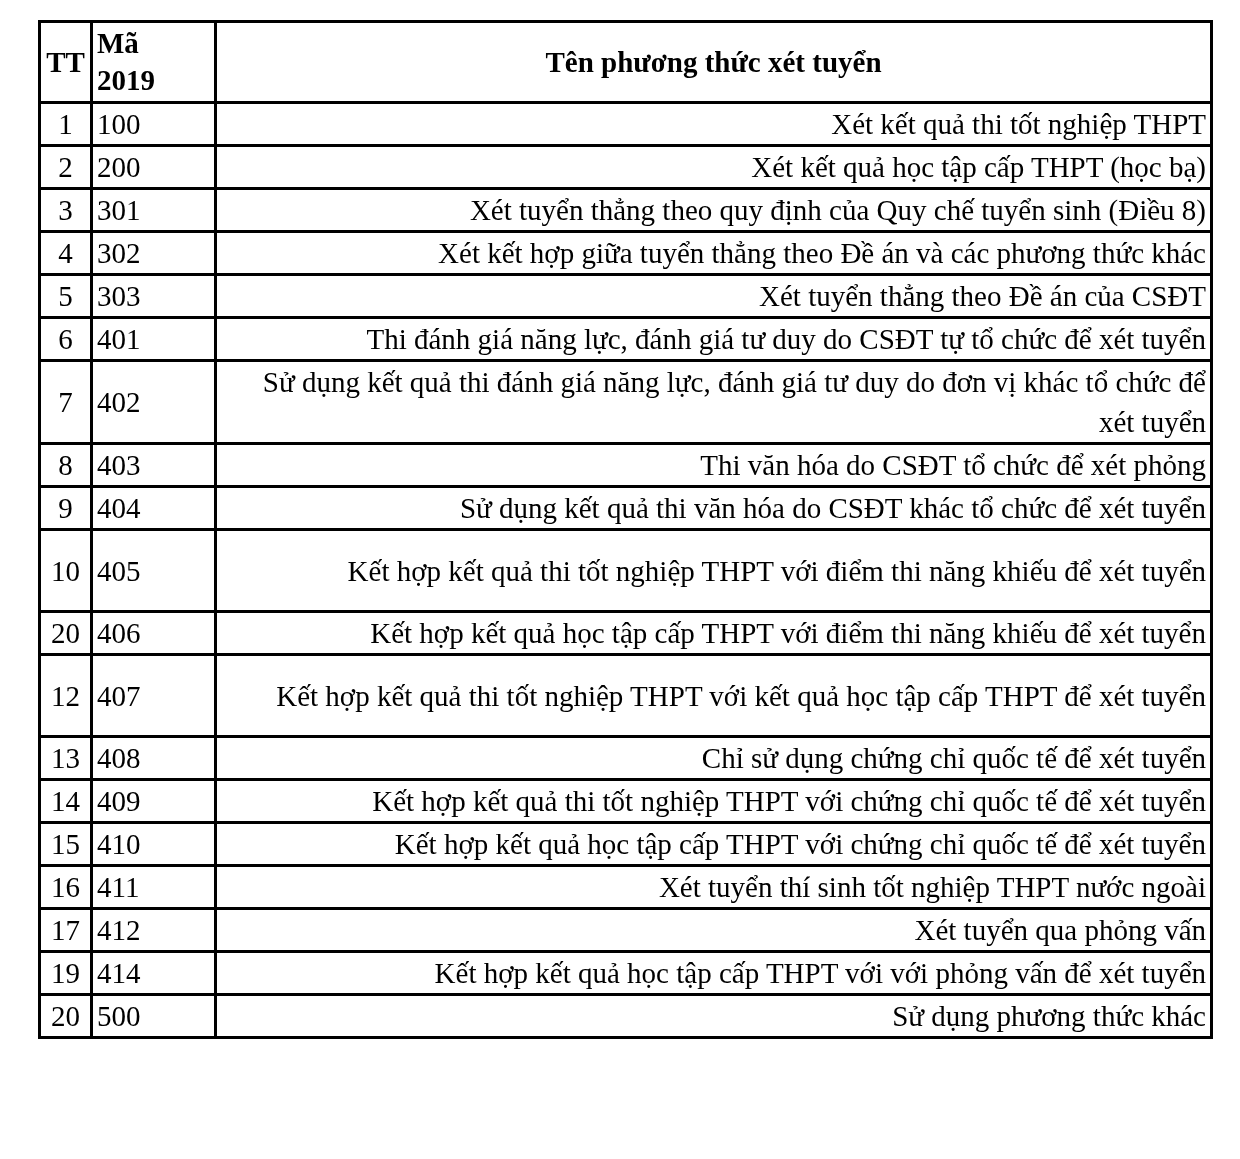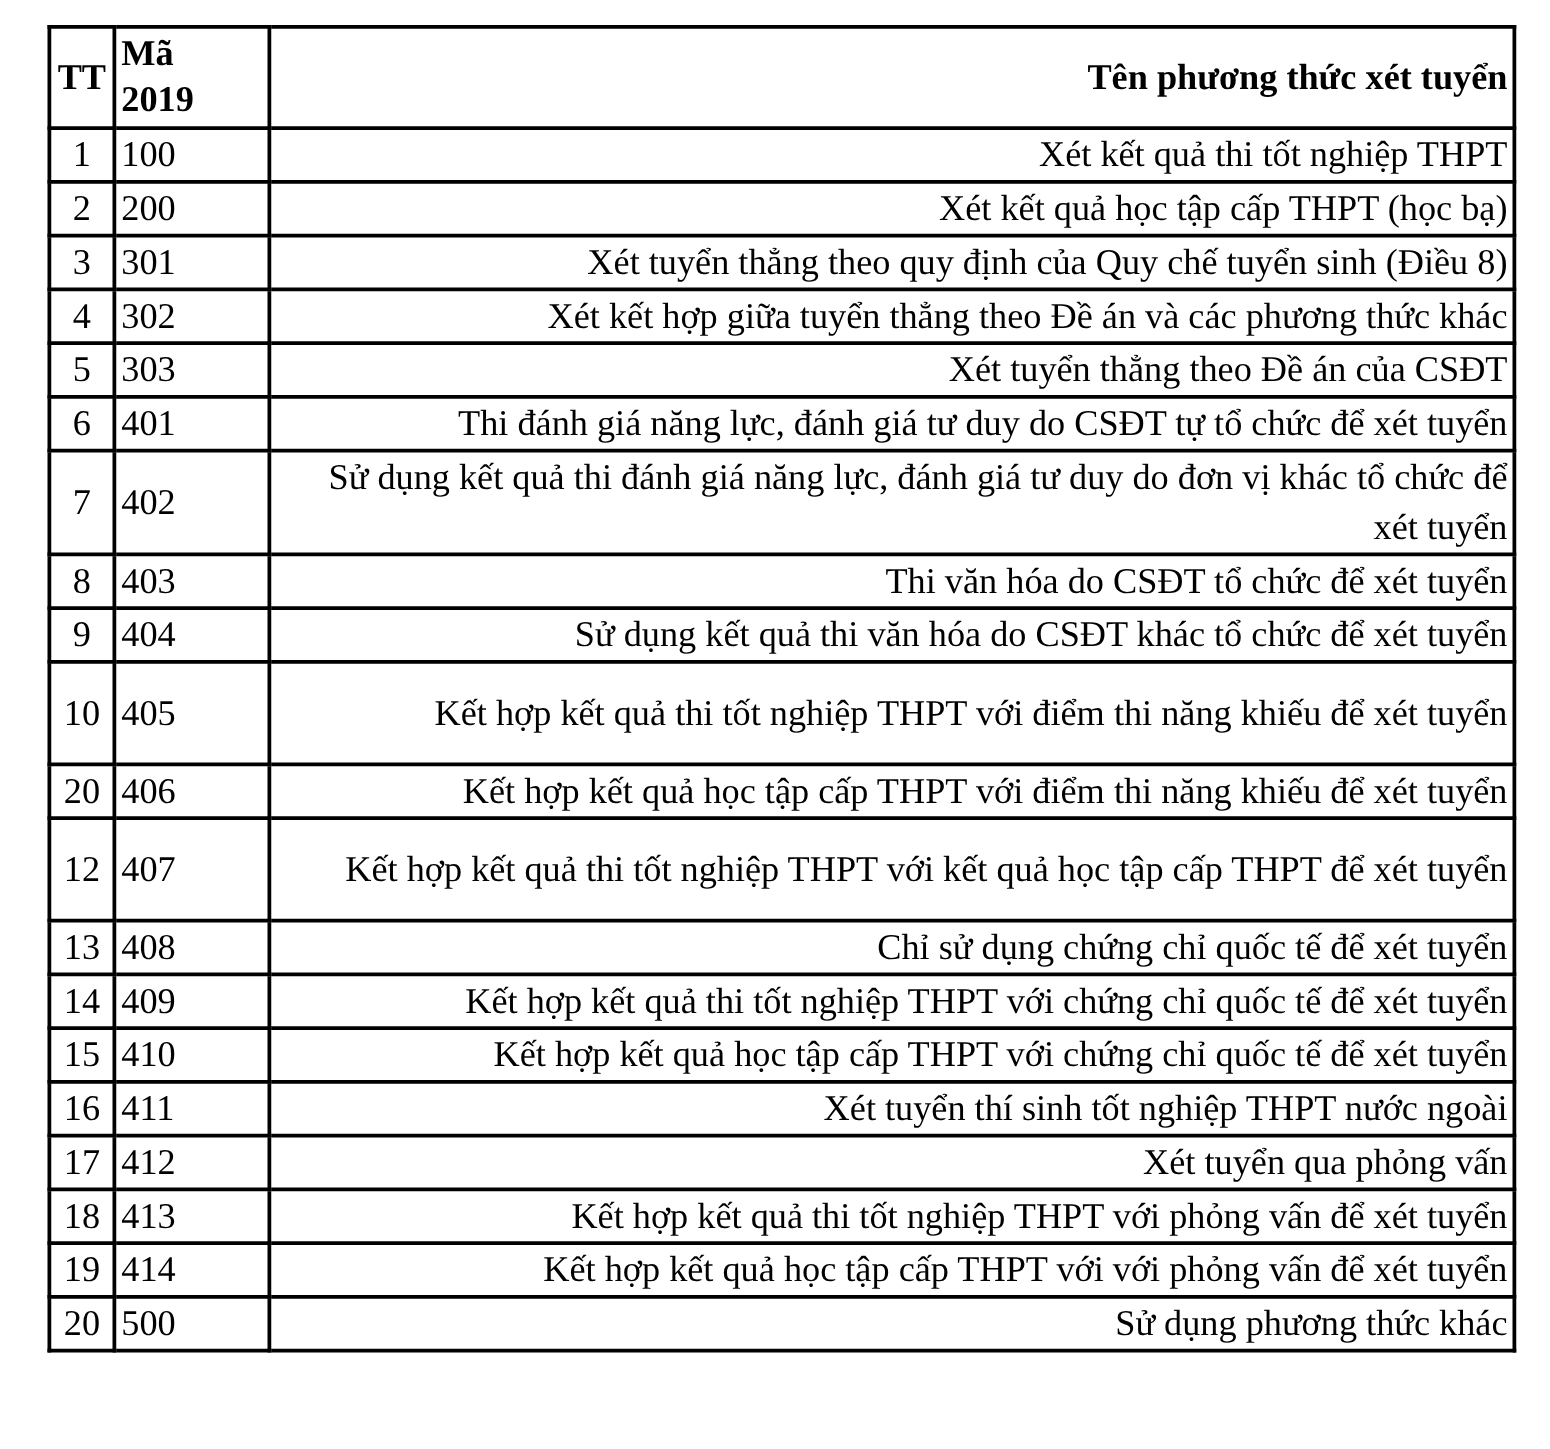--- a/index.html
+++ b/index.html
@@ -5,21 +5,21 @@
   html, body { margin: 0; padding: 0; background: #ffffff; }
   body { width: 1240px; height: 1159px; position: relative; overflow: hidden;
          font-family: "Liberation Serif", "DejaVu Serif", serif; color: #000; }
   table { position: absolute; left: 38px; top: 20px; width: 1172px;
           border-collapse: collapse; table-layout: fixed; }
   td, th { border: 3px solid #000; padding: 0 4px; font-size: 29px; line-height: 40px;
            vertical-align: middle; }
   th { font-weight: bold; height: 78px; line-height: 37px; }
   th.tt, td.tt { text-align: center; padding: 0; }
   th.ma, td.ma { text-align: left; }
-  th.name { text-align: right; }
+  th.name { text-align: center; }
   td.name { text-align: right; }
   tr.single td { height: 39px; }
   tr.double td { height: 79px; }
   col.c1 { width: 52px; } col.c2 { width: 124px; } col.c3 { width: 996px; }
 </style>
 </head>
 <body>
 
 <table>
   <colgroup>
@@ -69,21 +69,21 @@
         <td class="name">Thi đánh giá năng lực, đánh giá tư duy do CSĐT tự tổ chức để xét tuyển</td>
       </tr>
       <tr class="double">
         <td class="tt">7</td>
         <td class="ma">402</td>
         <td class="name">Sử dụng kết quả thi đánh giá năng lực, đánh giá tư duy do đơn vị khác tổ chức để xét tuyển</td>
       </tr>
       <tr class="single">
         <td class="tt">8</td>
         <td class="ma">403</td>
-        <td class="name">Thi văn hóa do CSĐT tổ chức để xét tuyển</td>
+        <td class="name">Thi văn hóa do CSĐT tổ chức để xét phỏng</td>
       </tr>
       <tr class="single">
         <td class="tt">9</td>
         <td class="ma">404</td>
         <td class="name">Sử dụng kết quả thi văn hóa do CSĐT khác tổ chức để xét tuyển</td>
       </tr>
       <tr class="double">
         <td class="tt">10</td>
         <td class="ma">405</td>
         <td class="name">Kết hợp kết quả thi tốt nghiệp THPT với điểm thi năng khiếu để xét tuyển</td>
@@ -117,25 +117,20 @@
         <td class="tt">16</td>
         <td class="ma">411</td>
         <td class="name">Xét tuyển thí sinh tốt nghiệp THPT nước ngoài</td>
       </tr>
       <tr class="single">
         <td class="tt">17</td>
         <td class="ma">412</td>
         <td class="name">Xét tuyển qua phỏng vấn</td>
       </tr>
       <tr class="single">
-        <td class="tt">18</td>
-        <td class="ma">413</td>
-        <td class="name">Kết hợp kết quả thi tốt nghiệp THPT với phỏng vấn để xét tuyển</td>
-      </tr>
-      <tr class="single">
         <td class="tt">19</td>
         <td class="ma">414</td>
         <td class="name">Kết hợp kết quả học tập cấp THPT với với phỏng vấn để xét tuyển</td>
       </tr>
       <tr class="single">
         <td class="tt">20</td>
         <td class="ma">500</td>
         <td class="name">Sử dụng phương thức khác</td>
       </tr>
     </tbody>

